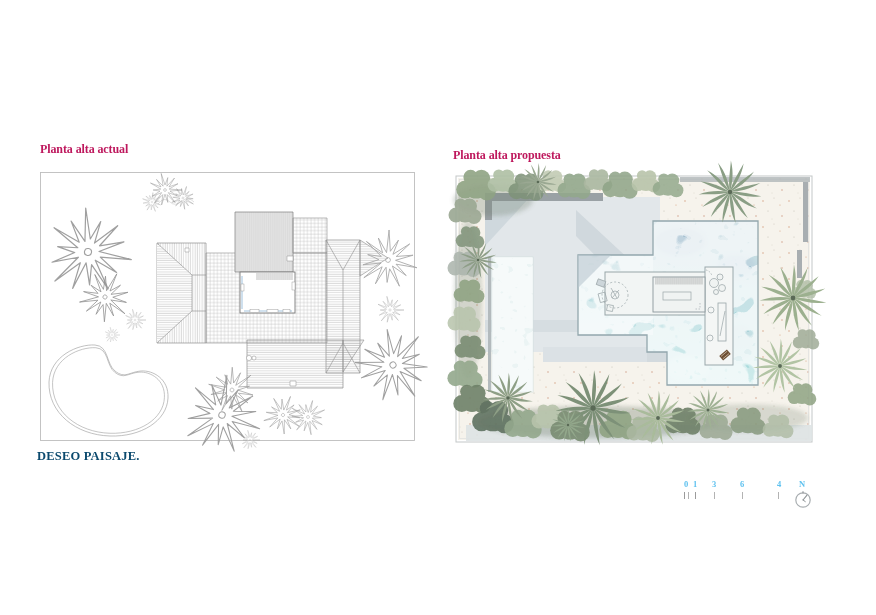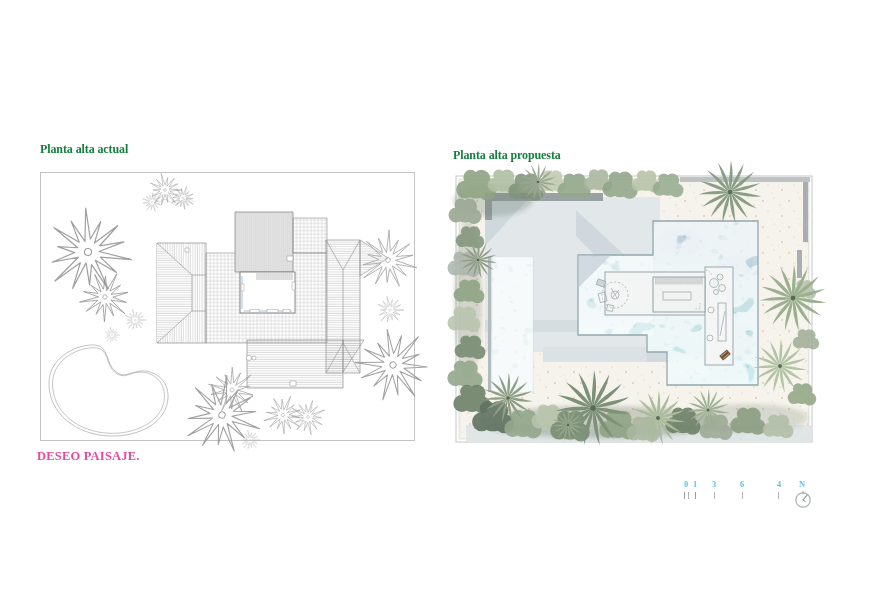--- a/index.html
+++ b/index.html
@@ -1,23 +1,23 @@
 <!DOCTYPE html>
 <html><head>
 <meta charset="utf-8">
 <style>
   html,body{margin:0;padding:0;background:#ffffff;}
   .sheet{position:relative;width:876px;height:615px;background:#fff;overflow:hidden;
          font-family:"Liberation Serif",serif;color:#151515;}
   .plan-title{position:absolute;margin:0;font-size:12px;font-weight:700;line-height:1;
-              letter-spacing:-0.1px;color:#15803d;}
+              letter-spacing:-0.1px;color:#be185d;}
   #title-left{left:40px;top:143px;}
   #title-right{left:453px;top:149px;}
   .brand{position:absolute;left:37px;top:449px;font-size:12.5px;font-weight:700;
-         letter-spacing:0.2px;color:#ec4899;}
+         letter-spacing:0.2px;color:#0c4a6e;}
   .plan-svg{position:absolute;overflow:visible;}
   #left-plan{left:36px;top:166px;}
   #right-plan{left:448px;top:170px;}
   
   .scalebar{position:absolute;left:678px;top:479px;width:150px;height:32px;}
   .scalebar .num{position:absolute;top:0;transform:translateX(-50%);
                  font-size:8.5px;font-weight:700;color:#5ec1ef;font-family:"Liberation Serif",serif;}
   .scalebar .tick{position:absolute;top:13px;width:1.2px;height:7px;background:#b3b3b3;}
   .scalebar .tick.dark{background:#9b9b9b;}
   #compass{position:absolute;left:115px;top:11px;}

